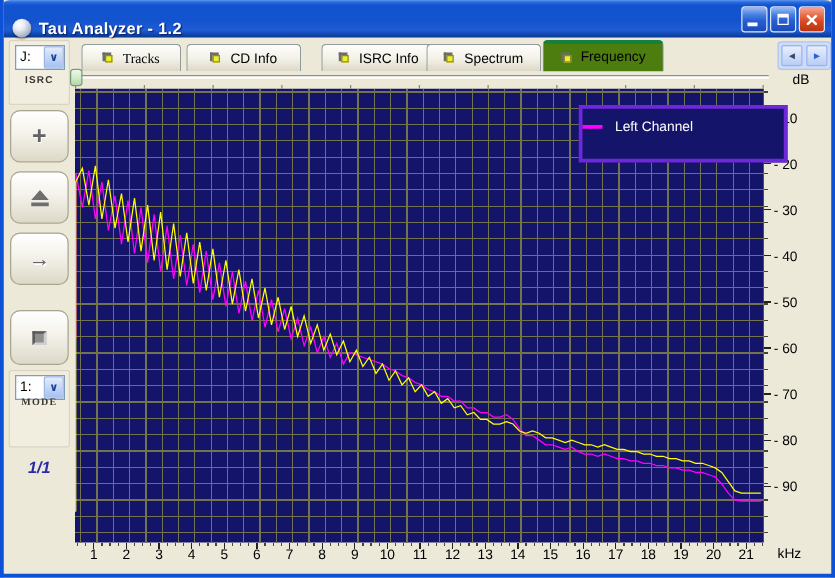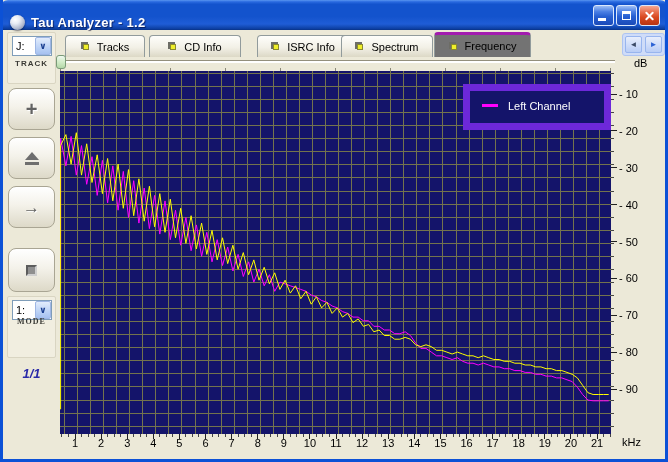--- a/index.html
+++ b/index.html
@@ -29,21 +29,21 @@
   .glyph-min{position:absolute;left:4px;bottom:4px;width:8px;height:3px;background:#fff;}
   .glyph-max{position:absolute;left:5px;top:5px;width:9px;height:9px;border:1px solid #fff;border-top:3px solid #fff;}
   .glyph-x1,.glyph-x2{position:absolute;left:4px;top:9px;width:11px;height:2px;background:#fff;border-radius:1px;}
   .glyph-x1{transform:rotate(45deg);} .glyph-x2{transform:rotate(-45deg);}
   
   .tab{position:absolute;top:35px;height:22px;
     background:linear-gradient(180deg,#fefefb 0%,#f2f0e6 55%,#dcd8c6 100%);
     border:1px solid #919b9c;border-bottom:none;border-radius:4px 4px 0 0;
     display:flex;align-items:center;justify-content:center;gap:7px;
     font-size:11px;color:#000;z-index:3;cursor:default;}
-  .tab.active{top:32px;height:25px;background:#737373;border-top:3px solid #a21caf;z-index:4;font-size:11px;}
+  .tab.active{top:32px;height:25px;background:#4d7c0f;border-top:3px solid #15803d;z-index:4;font-size:11px;}
   .flag{width:9px;height:9px;position:relative;flex:0 0 auto;}
   .flag:before{content:"";position:absolute;left:0;top:0;width:7px;height:2px;background:#6d6d66;}
   .flag:after{content:"";position:absolute;left:0;top:0;width:2px;height:7px;background:#6d6d66;}
   .flag .sq{position:absolute;left:2px;top:2px;width:6px;height:6px;background:#f0ef2a;border:1px solid #8a8a30;}
   #tab-scroll{position:absolute;top:33px;left:619px;width:43px;height:23px;z-index:3;
     background:#cfdcf8;border-radius:3px;border:1px solid #aec4f2;
     display:flex;align-items:center;justify-content:center;gap:3px;}
   .tsbtn{width:17px;height:17px;border-radius:2px;background:linear-gradient(180deg,#e8eefc,#b9cdf6);
     border:1px solid #98b5ee;font-size:8px;display:flex;align-items:center;justify-content:center;cursor:default;}
   .tsbtn.l{color:#3c4a66;} .tsbtn.r{color:#2b62d5;}
@@ -78,22 +78,22 @@
   .icon-stop{width:11px;height:11px;background:#8f8f8f;border-top:2px solid #5c5c5c;border-left:2px solid #5c5c5c;border-right:2px solid #cfcfcf;border-bottom:2px solid #cfcfcf;}
   
   #slider-track{position:absolute;left:57px;top:60px;width:555px;height:3px;
     border-top:1px solid #938f7c;background:#fff;z-index:2;}
   #slider-thumb{position:absolute;left:53px;top:55px;width:10px;height:14px;z-index:3;
     background:linear-gradient(180deg,#eef8ee 0%,#d2ecc8 50%,#b4d8a8 100%);
     border:1px solid #7a9a78;border-radius:3px;cursor:default;}
   .slider-tick{position:absolute;top:68px;width:1px;height:3px;background:#8a8876;z-index:2;}
   
   #chart-svg{position:absolute;left:0;top:0;z-index:1;}
-  #legend{position:absolute;left:460px;top:84px;width:148px;height:46px;z-index:2;
-    background:#14146a;border:7px solid #6d28d9;padding:6px 0 0 12px;}
+  #legend{position:absolute;left:460px;top:84px;width:167px;height:46px;z-index:2;
+    background:#14146a;border:3px solid #6d28d9;padding:6px 0 0 0;}
   .legend-row{display:flex;align-items:center;height:17px;gap:10px;}
   .legend-dash{width:16px;height:3px;flex:0 0 auto;}
   .legend-label{color:#fff;font-size:11px;}
 </style>
 </head>
 <body>
 
 <div id="window">
 
   <svg id="chart-svg" width="668" height="462">
@@ -357,21 +357,21 @@
       <div class="winbtn blue">
           <span class="glyph-max"></span>
         </div>
       <div class="winbtn red">
           <span class="glyph-x1"></span>
           <span class="glyph-x2"></span>
         </div>
     </div>
   </div>
 
-  <div class="tab" style="left:62px;width:80px;">
+  <div class="tab" style="left:62px;width:80px;font-family:Liberation Serif, serif;">
       <span class="flag">
         <span class="sq"></span>
       </span>
       <span>Tracks</span>
     </div>
   <div class="tab" style="left:146px;width:92px;">
       <span class="flag">
         <span class="sq"></span>
       </span>
       <span>CD Info</span>
@@ -403,21 +403,21 @@
       </div>
   </div>
 
   <div class="side-group" id="group-track">
     <div class="combo">
       <span class="val">J:</span>
       <span class="drop">
           <span>∨</span>
         </span>
     </div>
-    <div class="small-cap" id="track-label">TRACK</div>
+    <div class="small-cap" id="track-label">ISRC</div>
     <div class="blue-val" id="track-value">01</div>
   </div>
 
   <div class="side-btn" id="btn-add">
       <span class="icon-plus">+</span>
     </div>
   <div class="side-btn" id="btn-eject">
     <span class="icon-eject">
         <span class="tri"></span>
         <span class="bar"></span>

